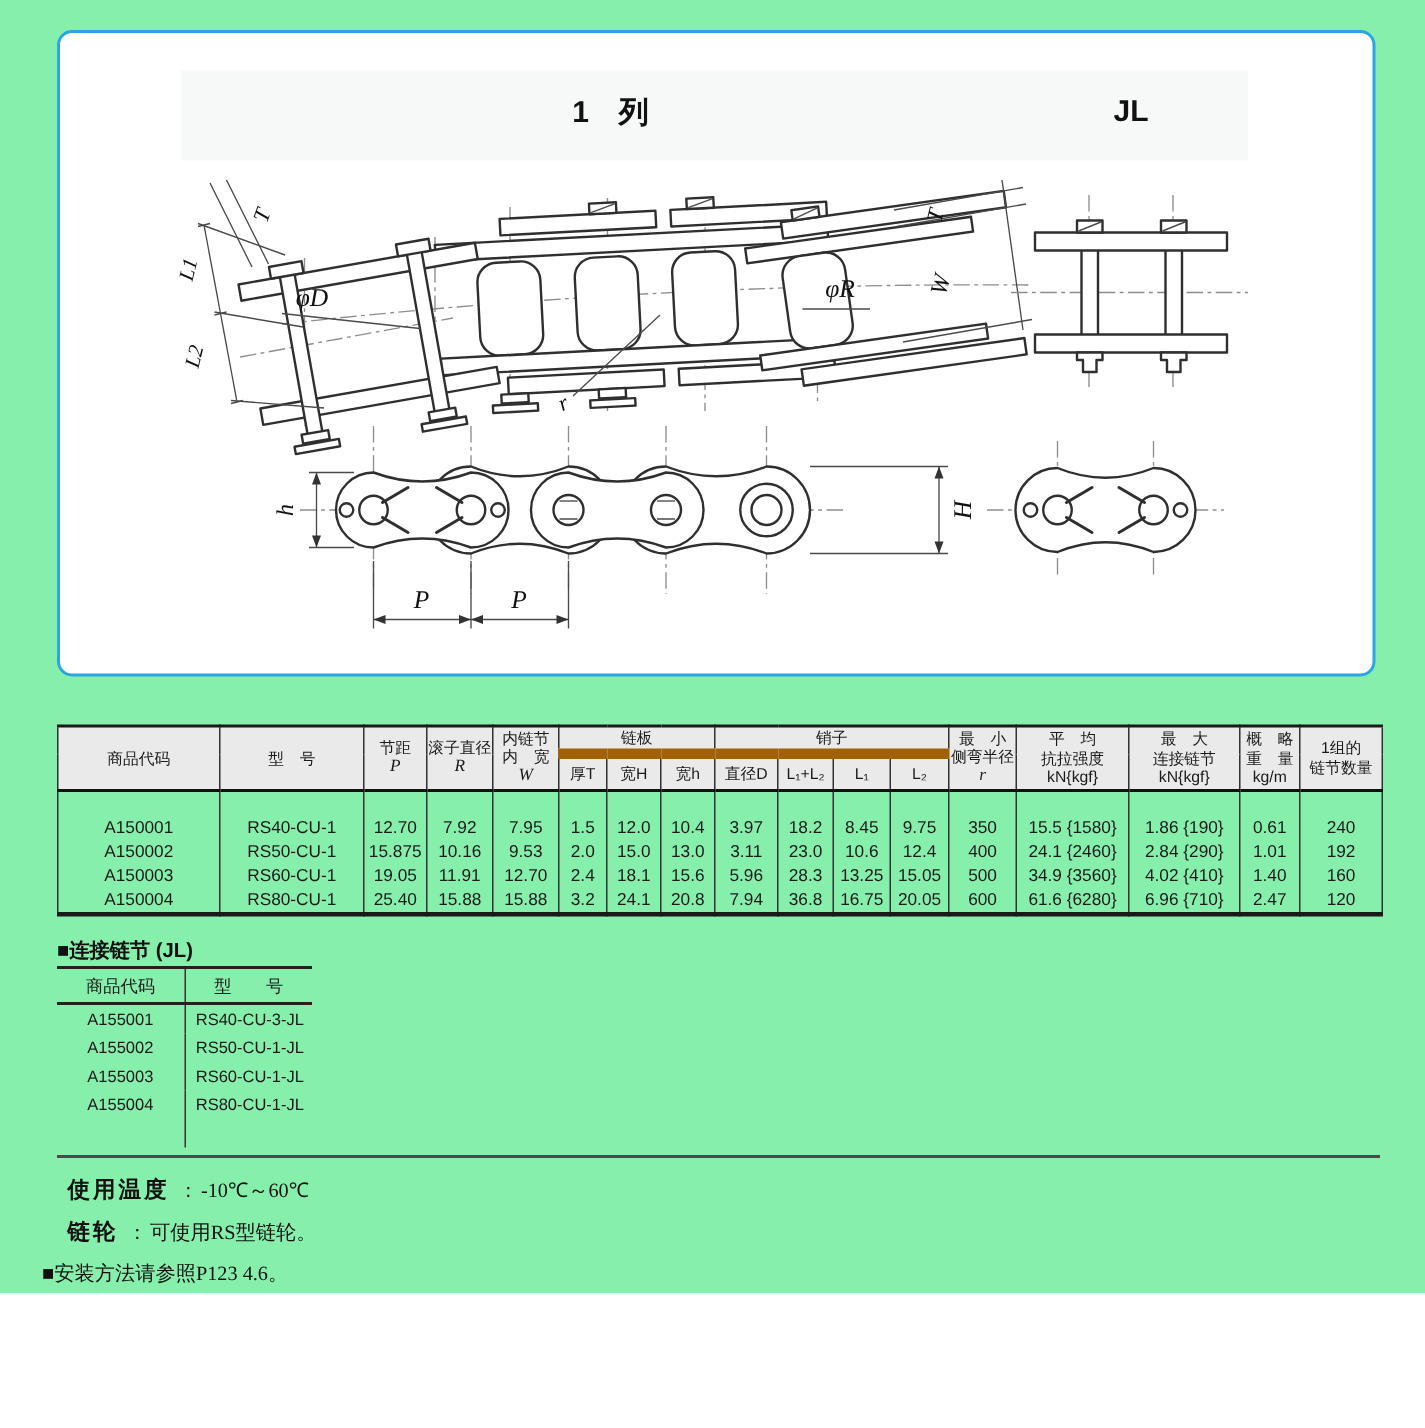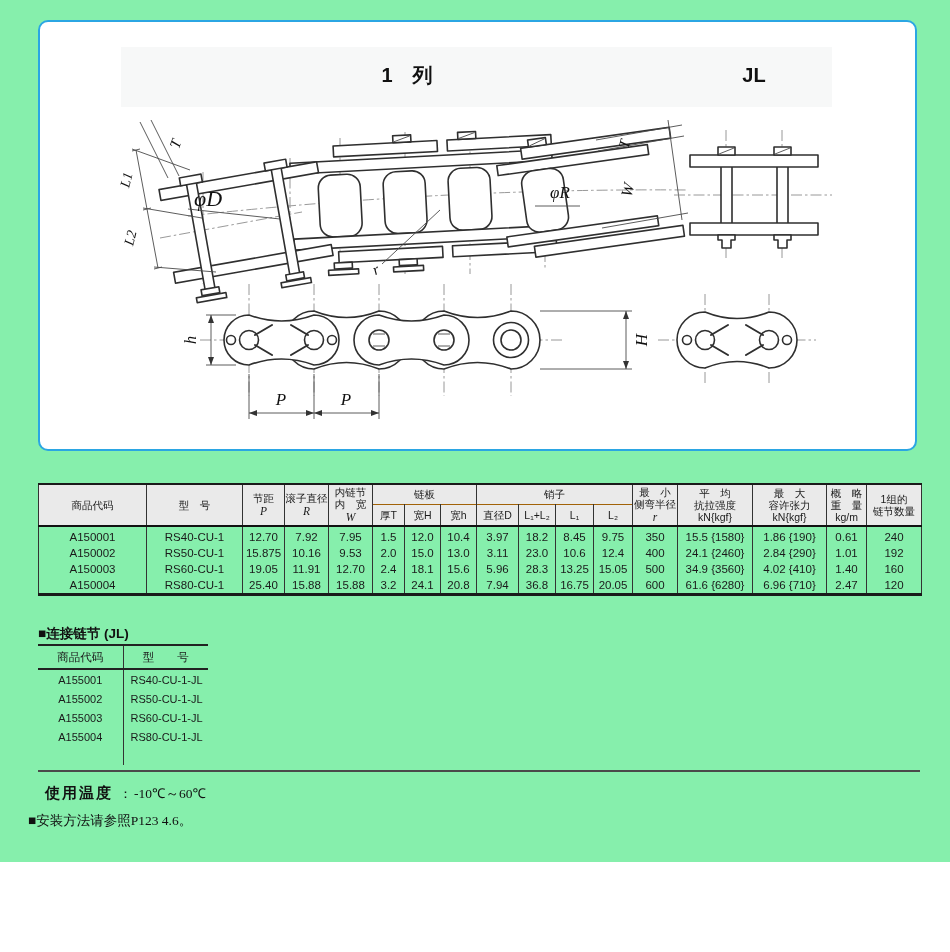--- a/index.html
+++ b/index.html
@@ -22,24 +22,24 @@
   .arr{fill:#333;stroke:none;}
   .clip{fill:none;stroke:#2f2f2f;stroke-width:2;stroke-linecap:round;}
   .band{fill:#f7f8f8;stroke:none;}
 
   
   table.spec{position:absolute;left:38px;top:483px;width:883px;border-collapse:collapse;
     table-layout:fixed;border-top:2px solid #1a1a1a;border-bottom:3px solid #1a1a1a;
     font-family:"Liberation Sans","DejaVu Sans",sans-serif;}
   table.spec thead th{background:#eaeaea;font-weight:normal;font-size:10.5px;line-height:1.18;
     border-left:1px solid #333;border-right:1px solid #333;padding:1px 0;text-align:center;vertical-align:middle;}
-  table.spec thead tr.sub th{border-top:1px solid #a16207;height:18px;margin-top:45px;}
+  table.spec thead tr.sub th{border-top:7px solid #a16207;height:18px;margin-top:45px;}
   table.spec tbody td{font-size:11.5px;height:16px;text-align:center;padding:0;
     border-left:1px solid #333;border-right:1px solid #333;}
-  table.spec tbody tr:first-child td{border-top:2.5px solid #111;padding-top:2px;}
+  table.spec tbody tr:first-child td{border-top:2.5px solid #111;padding-top:16px;}
   .sym{font-family:"Liberation Serif",serif;font-style:italic;font-size:11.5px;}
 
   
   .jl-title{position:absolute;left:38px;top:625px;font-size:13.5px;font-weight:bold;color:#111;}
   table.jl{position:absolute;left:38px;top:644px;width:170px;border-collapse:collapse;
     border-top:2px solid #222;table-layout:fixed;font-family:"Liberation Sans","DejaVu Sans",sans-serif;}
   table.jl th{font-weight:normal;font-size:11.5px;height:20px;border-bottom:2px solid #222;text-align:center;}
   table.jl td{font-size:11px;height:19px;text-align:center;padding:0;}
   table.jl .c2{border-left:1px solid #333;}
   table.jl td.model{text-align:left;padding-left:7px;}
@@ -205,21 +205,21 @@
       <line class="clip" x1="723" y1="313" x2="706" y2="303"></line>
       <line class="clip" x1="723" y1="323" x2="706" y2="333"></line>
     </svg>
 
     <span class="band-lab" style="left:367px;top:53px;font-size:20px;">1　列</span>
     <span class="band-lab" style="left:714px;top:53px;font-size:20px;">JL</span>
 
     <span class="dlab" style="left:136px;top:122px;font-size:15px;transform:translate(-50%,-50%) rotate(-70deg);">T</span>
     <span class="dlab" style="left:87px;top:158px;font-size:14px;transform:translate(-50%,-50%) rotate(-76deg);">L1</span>
     <span class="dlab" style="left:91px;top:216px;font-size:14px;transform:translate(-50%,-50%) rotate(-76deg);">L2</span>
-    <span class="dlab" style="left:168px;top:177px;font-size:22px;transform:translate(-50%,-50%);">φD</span>
+    <span class="dlab" style="left:168px;top:177px;font-size:17px;transform:translate(-50%,-50%);">φD</span>
     <span class="dlab" style="left:520px;top:171px;font-size:17px;transform:translate(-50%,-50%);">φR</span>
     <span class="dlab" style="left:585px;top:122px;font-size:15px;transform:translate(-50%,-50%) rotate(-76deg);">T</span>
     <span class="dlab" style="left:588px;top:168px;font-size:16px;transform:translate(-50%,-50%) rotate(-76deg);">W</span>
     <span class="dlab" style="left:336px;top:248px;font-size:15px;transform:translate(-50%,-50%) rotate(-25deg);">r</span>
     <span class="dlab" style="left:151px;top:318px;font-size:16px;transform:translate(-50%,-50%) rotate(-90deg);">h</span>
     <span class="dlab" style="left:602px;top:318px;font-size:17px;transform:translate(-50%,-50%) rotate(-90deg);">H</span>
     <span class="dlab" style="left:241px;top:378px;font-size:17px;transform:translate(-50%,-50%);">P</span>
     <span class="dlab" style="left:306px;top:378px;font-size:17px;transform:translate(-50%,-50%);">P</span>
   </div>
 
@@ -267,21 +267,21 @@
             <div>侧弯半径</div>
             <div class="sym">r</div>
         </th>
         <th rowspan="2">
           <div>平　均</div>
             <div>抗拉强度</div>
             <div>kN{kgf}</div>
         </th>
         <th rowspan="2">
           <div>最　大</div>
-            <div>容许张力</div>
+            <div>连接链节</div>
             <div>kN{kgf}</div>
         </th>
         <th rowspan="2">
           <div>概　略</div>
             <div>重　量</div>
             <div>kg/m</div>
         </th>
         <th rowspan="2">
           <div>1组的</div>
             <div>链节数量</div>
@@ -385,21 +385,21 @@
       </colgroup>
     <thead>
       <tr>
         <th>商品代码</th>
         <th class="c2">型　　号</th>
       </tr>
     </thead>
     <tbody>
       <tr>
         <td>A155001</td>
-        <td class="c2 model">RS40-CU-1-JL</td>
+        <td class="c2 model">RS40-CU-3-JL</td>
       </tr>
       <tr>
         <td>A155002</td>
         <td class="c2 model">RS50-CU-1-JL</td>
       </tr>
       <tr>
         <td>A155003</td>
         <td class="c2 model">RS60-CU-1-JL</td>
       </tr>
       <tr>
@@ -411,16 +411,19 @@
           <td class="c2"></td>
       </tr>
     </tbody>
   </table>
 
   <div class="rule"></div>
   <div class="notes">
     <div class="nl">
       <span class="lab">使用温度</span><span class="sep">：</span><span class="val">-10℃～60℃</span>
     </div>
+    <div class="nl">
+      <span class="lab">链轮</span><span class="sep">：</span><span class="val">可使用RS型链轮。</span>
+    </div>
     <div class="bullet">■安装方法请参照P123 4.6。</div>
   </div>
 
 </div>
 
 </body></html>

